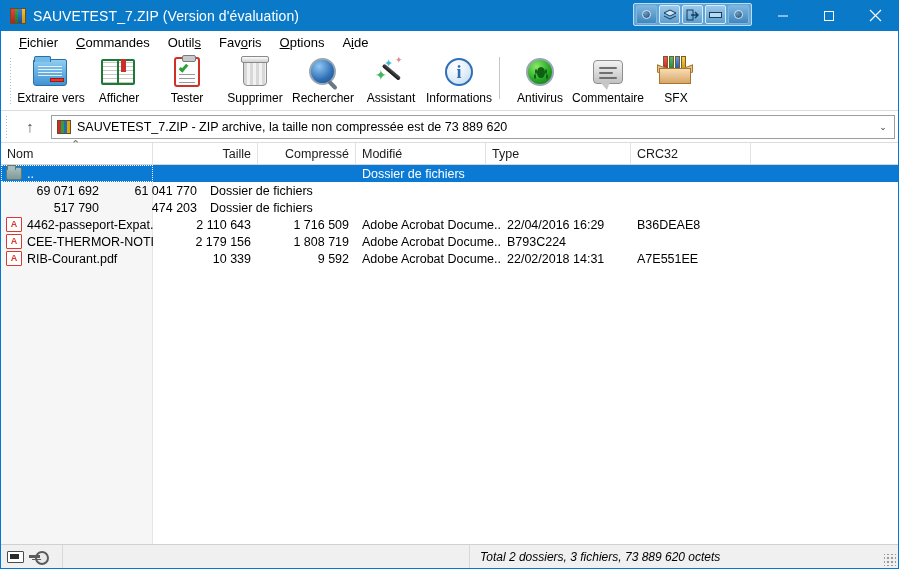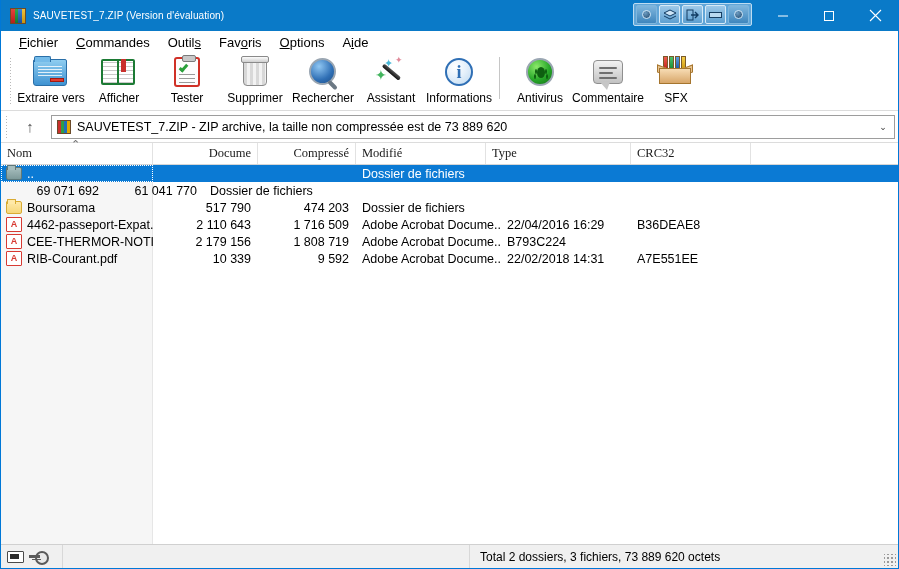--- a/index.html
+++ b/index.html
@@ -32,21 +32,21 @@
     background: #ffffff;
     border: 1px solid #6a4a2a;
     display: flex;
   }
   .tb-icon i { display: block; flex: 1; height: 100%; }
   .tb-icon i:nth-child(1) { background: linear-gradient(#e8413a,#b8201a); }
   .tb-icon i:nth-child(2) { background: linear-gradient(#2ea84e,#157a32); }
   .tb-icon i:nth-child(3) { background: linear-gradient(#3b7fd6,#1b4f9e); }
   .tb-icon i:nth-child(4) { background: linear-gradient(#efc23a,#c89510); }
   .tb-title {
-    color: #ffffff; font-size: 10px; letter-spacing: .1px;
+    color: #ffffff; font-size: 14px; letter-spacing: .1px;
     white-space: nowrap; overflow: hidden;
   }
 
   .tb-widget {
     position: absolute; left: 632px; top: 3px;
     height: 23px; display: flex; align-items: center;
     background: #61a6d8;
     border: 1px solid #bcdcf2;
     border-radius: 2px;
     padding: 1px;
@@ -297,21 +297,20 @@
     display: flex; background: #ffffff;
     border-bottom: 1px solid #d6d6d6;
     font-size: 12.5px; color: #1a1a1a;
     position: relative;
   }
   .col {
     position: relative; display: flex; align-items: center;
     border-right: 1px solid #e2e2e2;
     padding: 0 6px;
     height: 100%;
-    font-family: Liberation Serif, serif;
   }
   .col.right { justify-content: flex-end; }
   .sort-arrow {
     position: absolute; left: 70px; top: -4px;
     color: #6d6d6d; font-size: 11px; line-height: 1;
   }
 
   
   .listwrap { flex: 1; position: relative; overflow: hidden; background: #ffffff; }
   .namecol-bg {
@@ -362,20 +361,21 @@
     color: #d83a33; font-size: 9px; font-weight: bold; line-height: 1;
   }
 
   
   .statusbar {
     height: 24px; flex: 0 0 24px;
     display: flex; align-items: center;
     background: #f0f0f0;
     border-top: 1px solid #d0d0d0;
     position: relative;
+    font-style: italic;
   }
   .sb-icons {
     width: 62px; height: 100%; display: flex; align-items: center;
     padding-left: 6px; gap: 5px;
     border-right: 1px solid #d8d8d8;
   }
   .sb-disk {
     width: 17px; height: 12px; background: #ffffff;
     border: 1px solid #4a4a4a; border-radius: 1px;
     display: flex; align-items: center; padding-left: 2px;
@@ -593,21 +593,21 @@
       <div class="pb-chev">⌄</div>
     </div>
   </div>
 
   <div class="listhead">
     <div class="col" style="width:152px">
       <span>Nom</span>
       <span class="sort-arrow">⌃</span>
     </div>
     <div class="col right" style="width:105px">
-      <span>Docume</span>
+      <span>Taille</span>
     </div>
     <div class="col right" style="width:98px">
       <span>Compressé</span>
     </div>
     <div class="col" style="width:130px">
       <span>Modifié</span>
     </div>
     <div class="col" style="width:145px">
       <span>Type</span>
     </div>
@@ -632,24 +632,20 @@
           <div class="c c-crc"></div>
         </div>
         <div class="row">
           <div class="c c-size">69 071 692</div>
           <div class="c c-comp">61 041 770</div>
           <div class="c c-type">Dossier de fichiers</div>
           <div class="c c-mod"></div>
           <div class="c c-crc"></div>
         </div>
         <div class="row">
-          <div class="c c-name">
-            <span class="ri ri-folder"></span>
-            <span>Boursorama</span>
-          </div>
           <div class="c c-size">517 790</div>
           <div class="c c-comp">474 203</div>
           <div class="c c-type">Dossier de fichiers</div>
           <div class="c c-mod"></div>
           <div class="c c-crc"></div>
         </div>
         <div class="row">
           <div class="c c-name">
             <span class="ri ri-pdf">A</span>
             <span>4462-passeport-Expat...</span>

